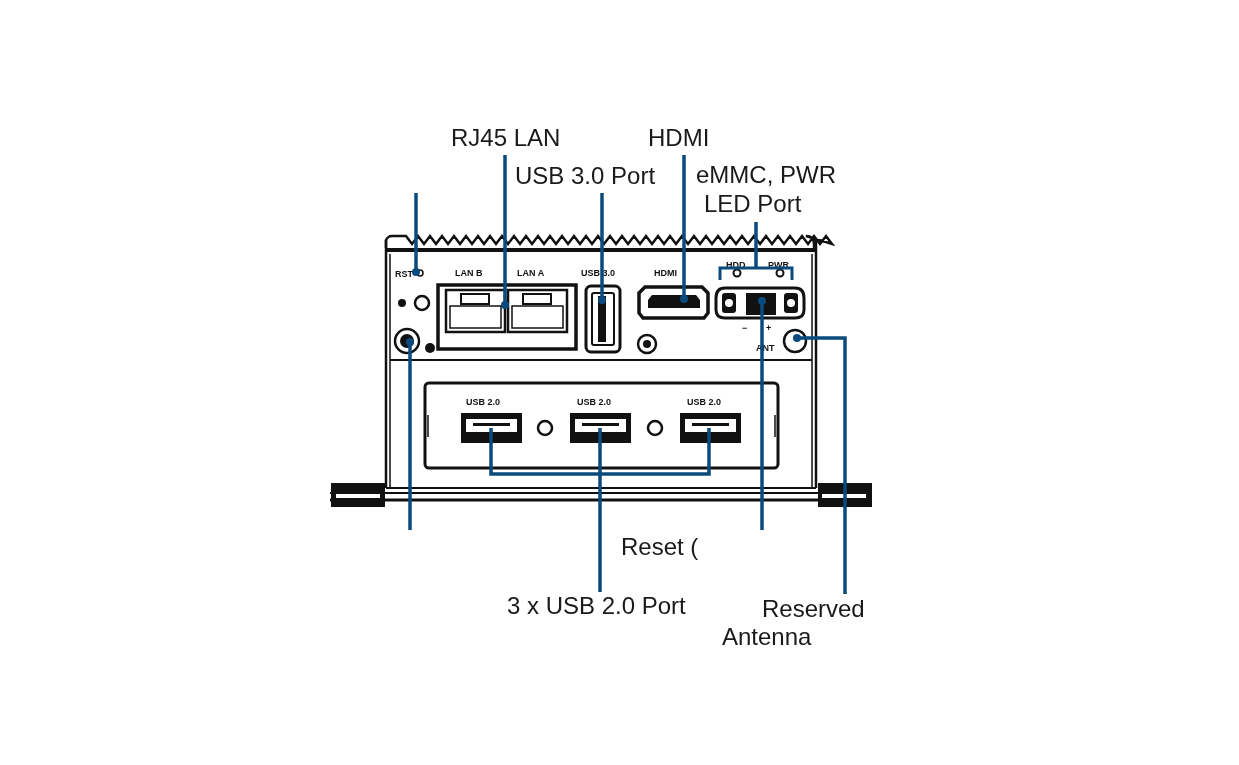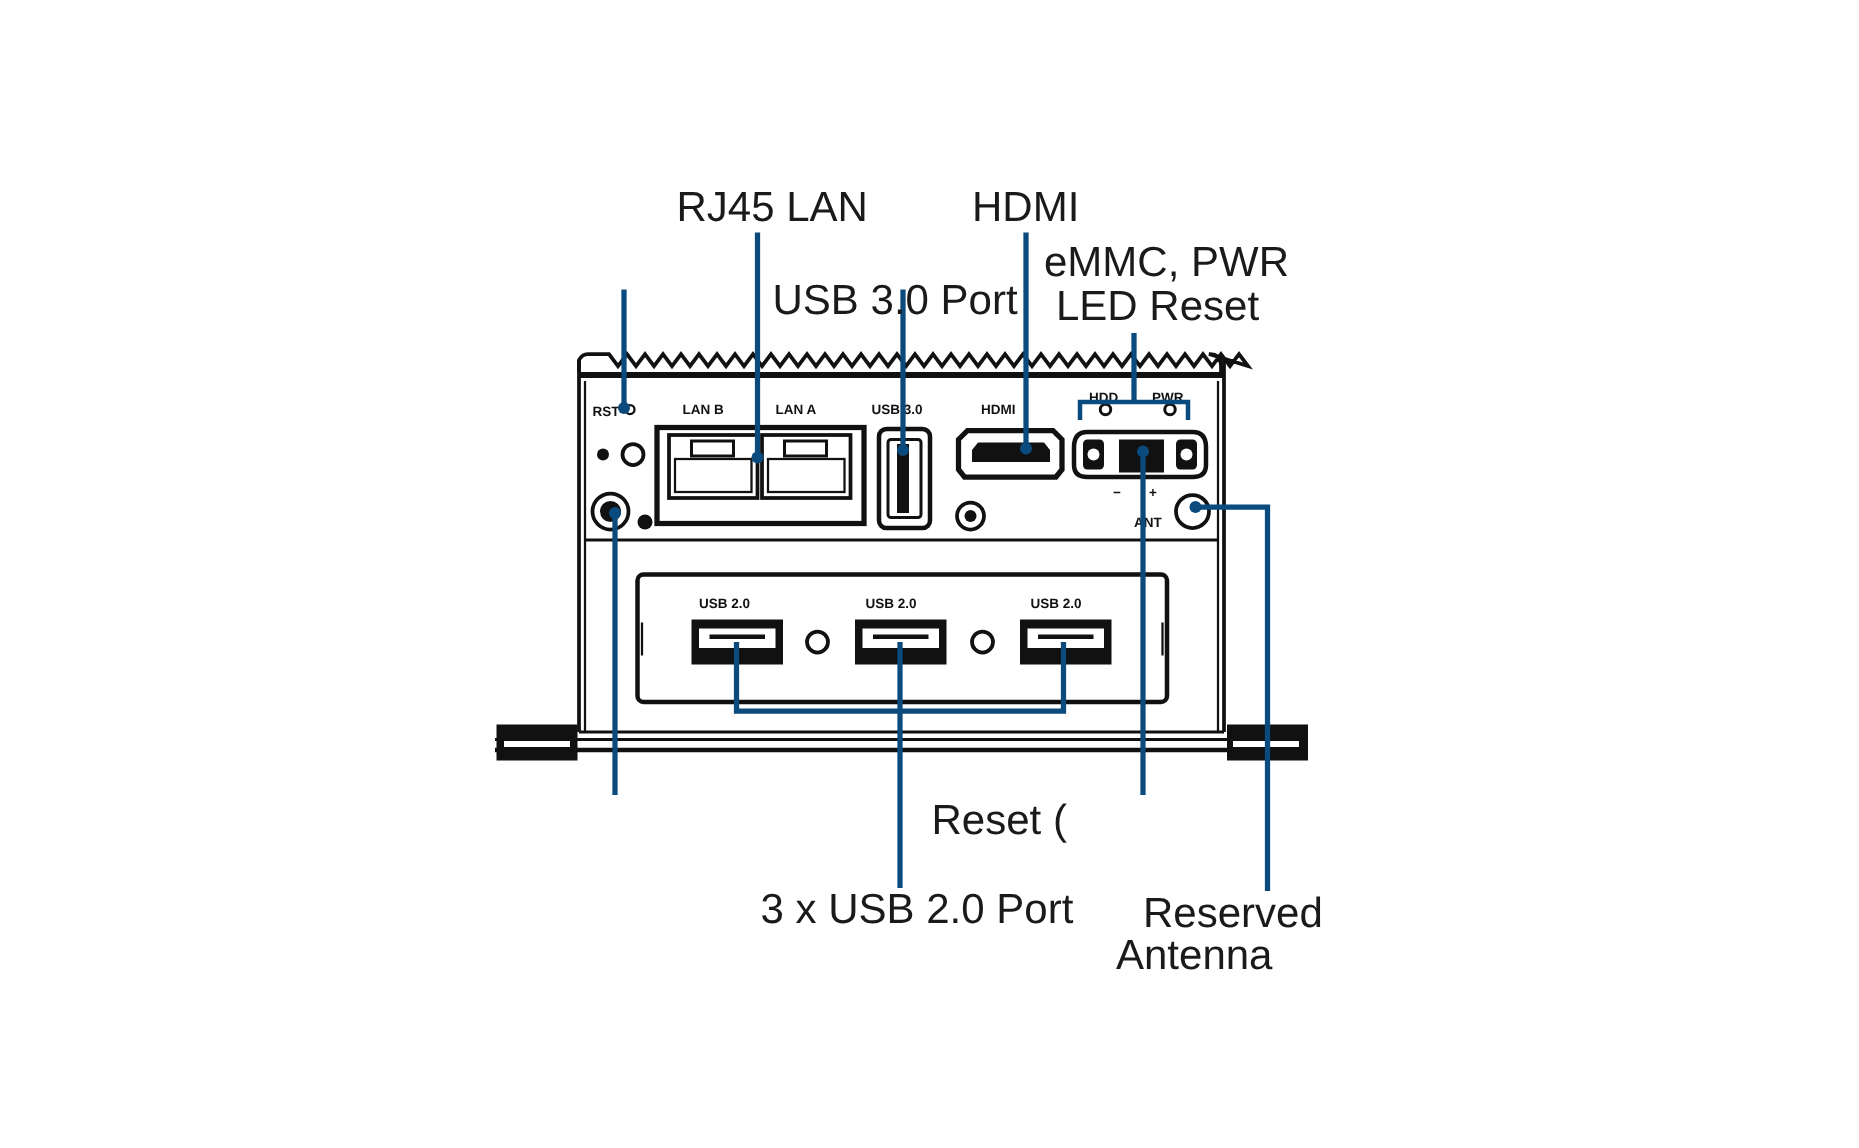--- a/index.html
+++ b/index.html
@@ -1,19 +1,19 @@
 <!DOCTYPE html>
 <html><head>
 <meta charset="utf-8">
 <style>
   html, body { margin:0; padding:0; background:#ffffff; }
   body { width:1239px; height:765px; position:relative; overflow:hidden;
          font-family:"Liberation Sans", sans-serif; }
   #diagram { position:absolute; left:0; top:0; width:1239px; height:765px; }
-  .callout { position:absolute; font-size:28px; color:#1a1a1a; white-space:nowrap; line-height:28px;
+  .callout { position:absolute; font-size:24px; color:#1a1a1a; white-space:nowrap; line-height:28px;
              font-family:"Liberation Sans", sans-serif; }
   .tiny { font-family:"Liberation Sans", sans-serif; font-weight:bold; font-size:9px; fill:#111; }
 </style>
 </head>
 <body>
 
 <div id="diagram">
   <svg width="1239" height="765" viewBox="0 0 1239 765">
 
     <g fill="none" stroke="#111" stroke-width="2.5">
@@ -157,20 +157,20 @@
       <polyline points="491,428 491,474 709,474 709,428"></polyline>
       <line x1="600" y1="428" x2="600" y2="592"></line>
       <polyline points="795,338 845,338 845,594"></polyline>
       <circle cx="797" cy="338" r="4" fill="#0b4a7d" stroke="none"></circle>
     </g>
   </svg>
 
   
   <div class="callout" style="left:451px; top:124px;">RJ45 LAN</div>
   <div class="callout" style="left:648px; top:124px;">HDMI</div>
-  <div class="callout" style="left:515px; top:162px;margin-top:24px;">USB 3.0 Port</div>
+  <div class="callout" style="left:515px; top:162px;">USB 3.0 Port</div>
   <div class="callout" style="left:696px; top:161px;">eMMC, PWR</div>
-  <div class="callout" style="left:704px; top:190px;">LED Reset</div>
+  <div class="callout" style="left:704px; top:190px;">LED Port</div>
   <div class="callout" style="left:621px; top:533px;">Reset (</div>
   <div class="callout" style="left:507px; top:592px;">3 x USB 2.0 Port</div>
   <div class="callout" style="left:762px; top:595px;">Reserved</div>
-  <div class="callout" style="left:744px; top:623px;">Antenna</div>
+  <div class="callout" style="left:722px; top:623px;">Antenna</div>
 </div>
 
 </body></html>

